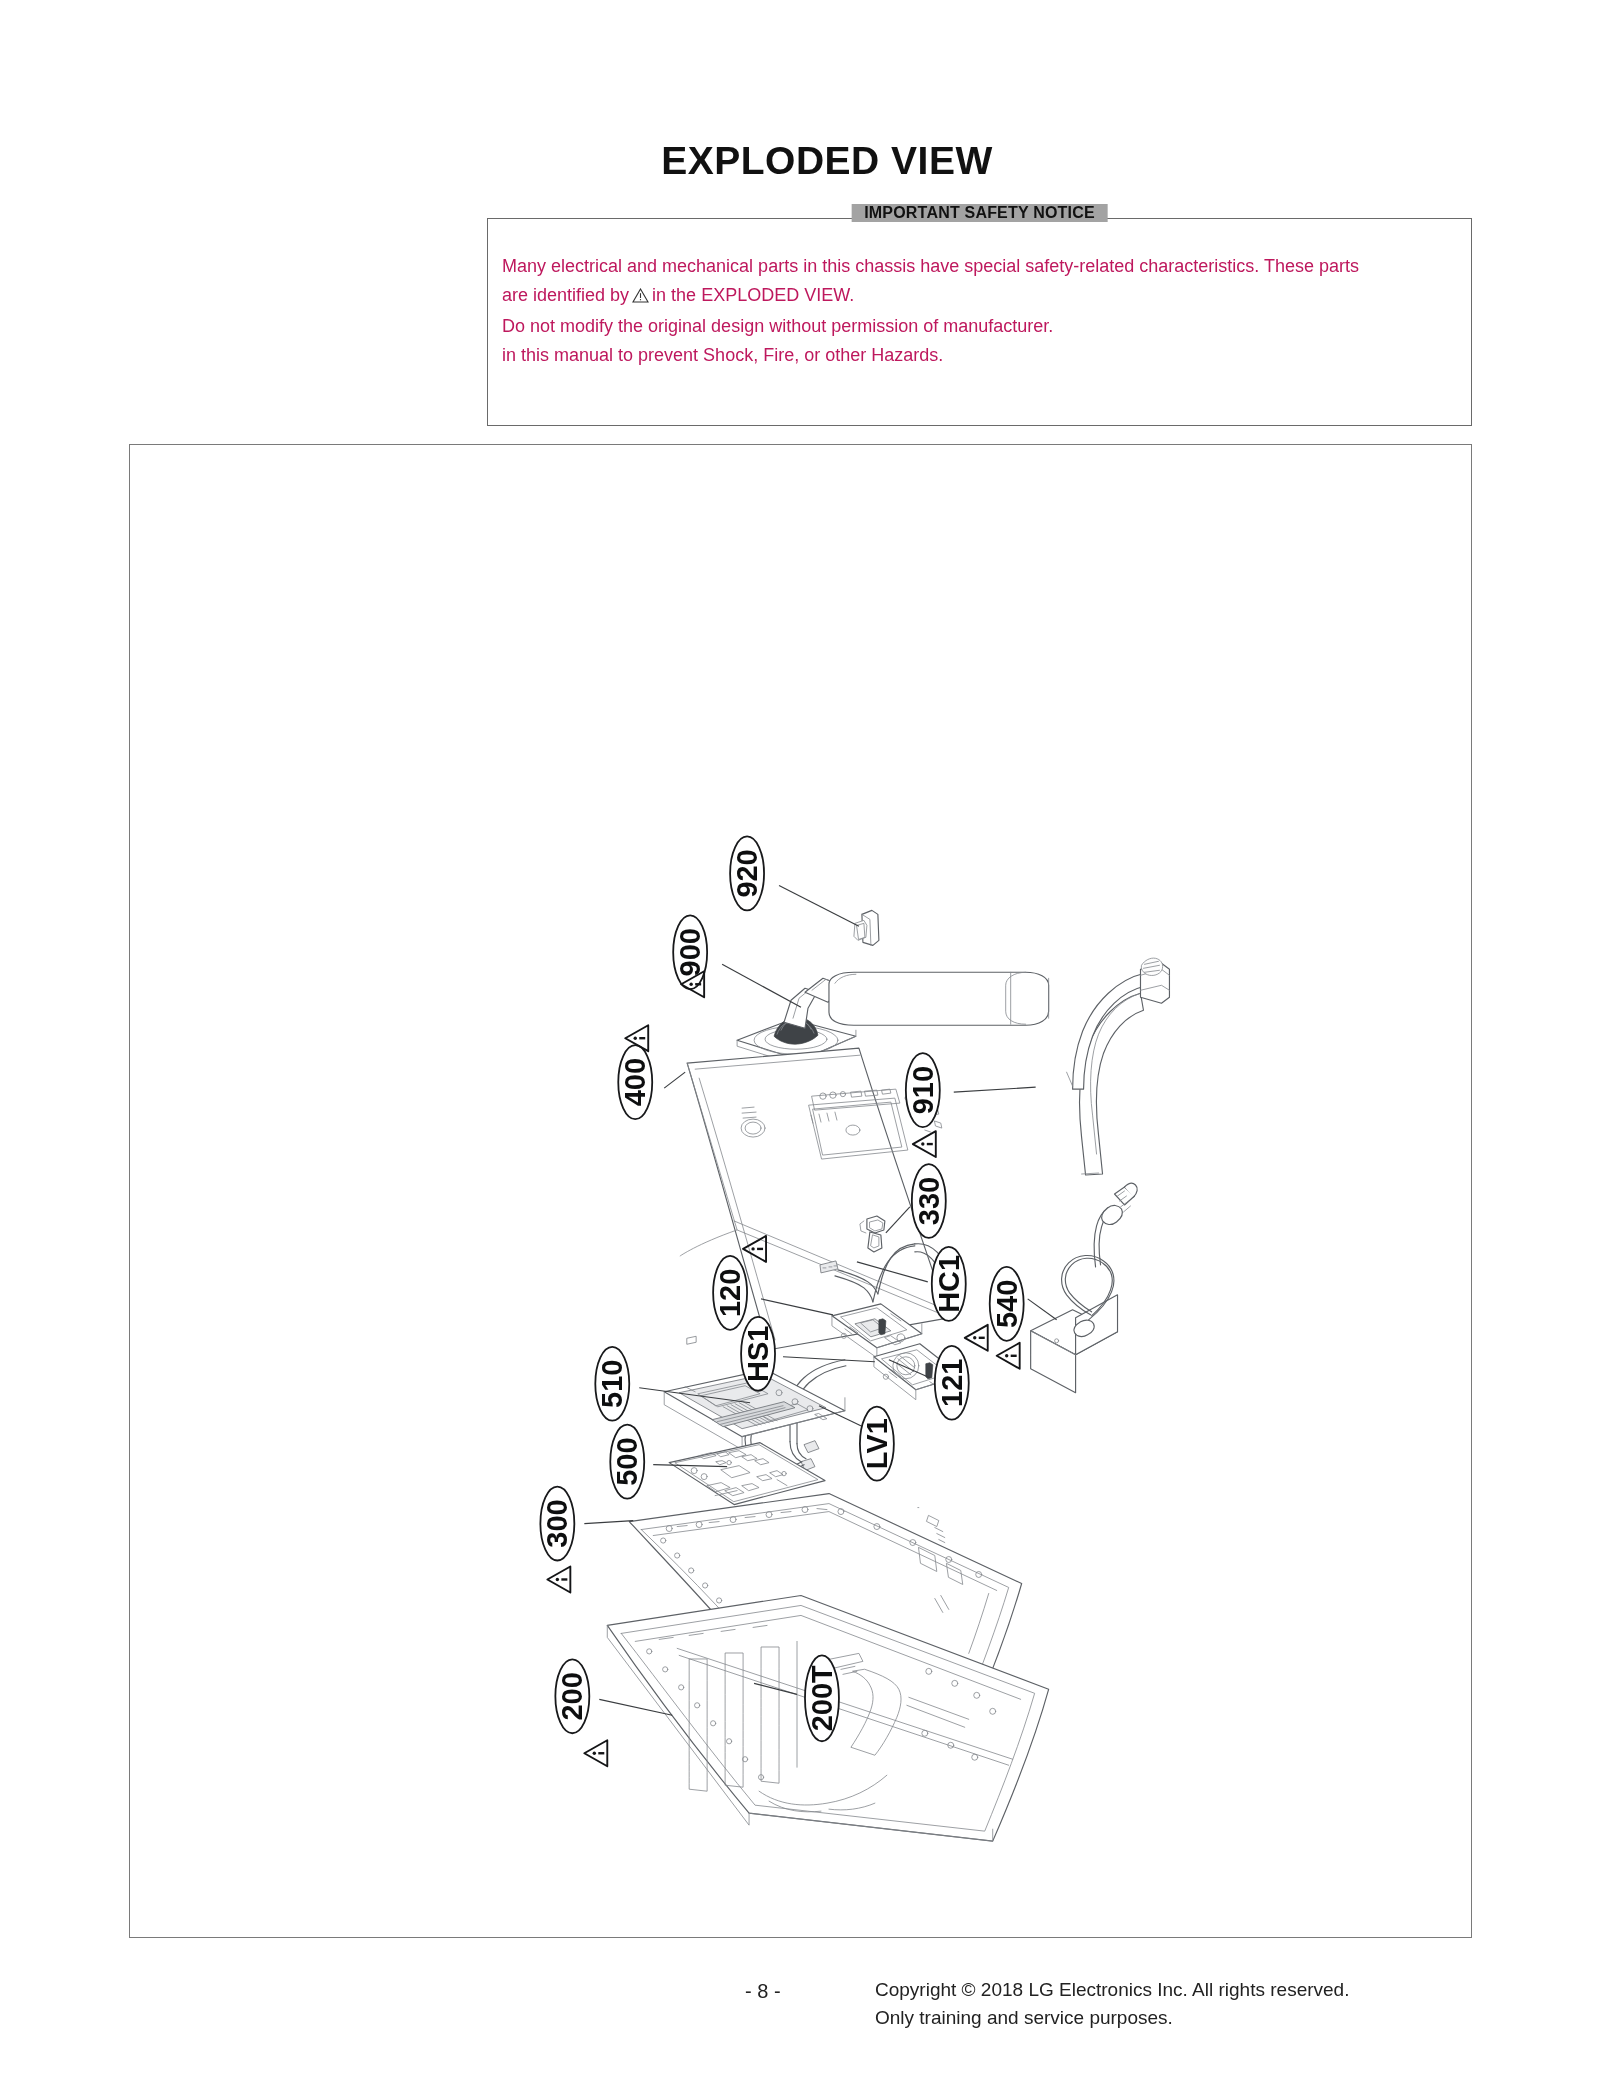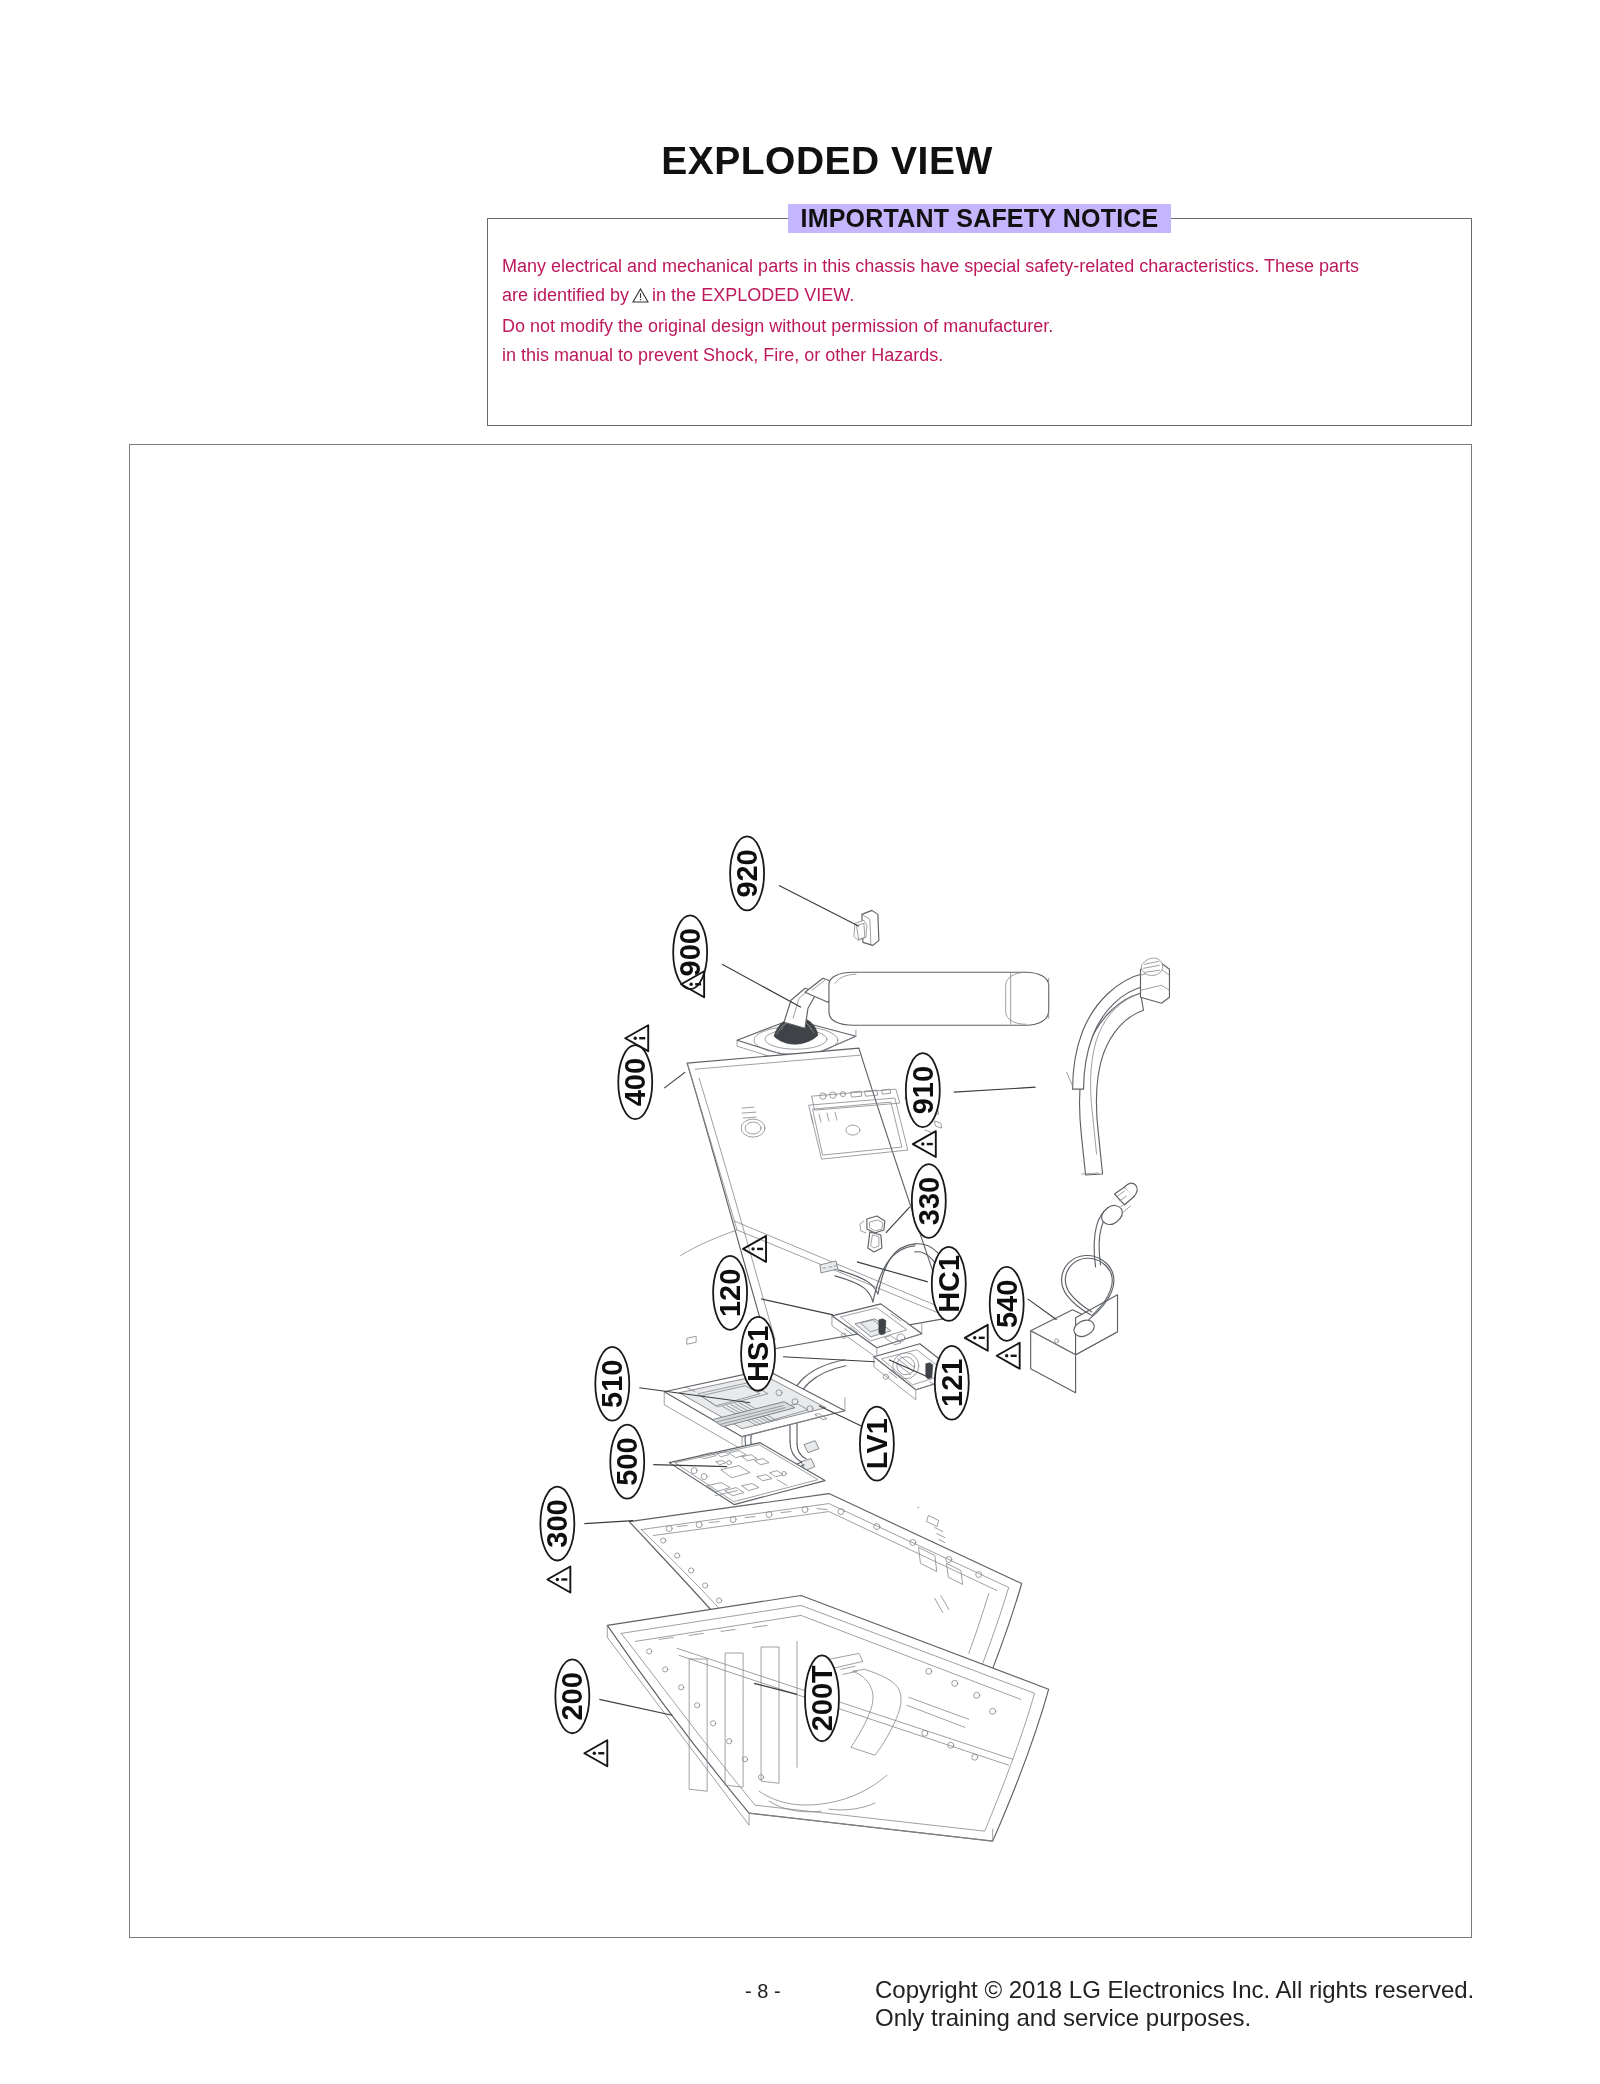--- a/index.html
+++ b/index.html
@@ -43,23 +43,23 @@
     height: 208px;
     box-sizing: border-box;
     border: 1.6px solid #6a6a6a;
     background: transparent;
   }
   #safety-legend {
     position: absolute;
     left: 50%;
     top: -15px;
     transform: translateX(-50%);
-    background: #c4b5fd;
+    background: #a3a3a3;
     padding: 0 13px;
-    font-size: 25px;
+    font-size: 16px;
     font-weight: bold;
     letter-spacing: 0.2px;
     white-space: nowrap;
     color: #111;
   }
   #safety-body {
     position: absolute;
     left: 14px;
     top: 33px;
     width: 955px;
@@ -111,21 +111,21 @@
     position: absolute;
     left: 745px;
     top: 8px;
     font-size: 20px;
     color: #222;
   }
   #copyright {
     position: absolute;
     left: 875px;
     top: 4px;
-    font-size: 24px;
+    font-size: 19px;
     line-height: 28px;
     color: #222;
     white-space: nowrap;
   }
   #copyright div { margin: 0; }
 </style>
 </head>
 <body>
 
 <div id="page">

